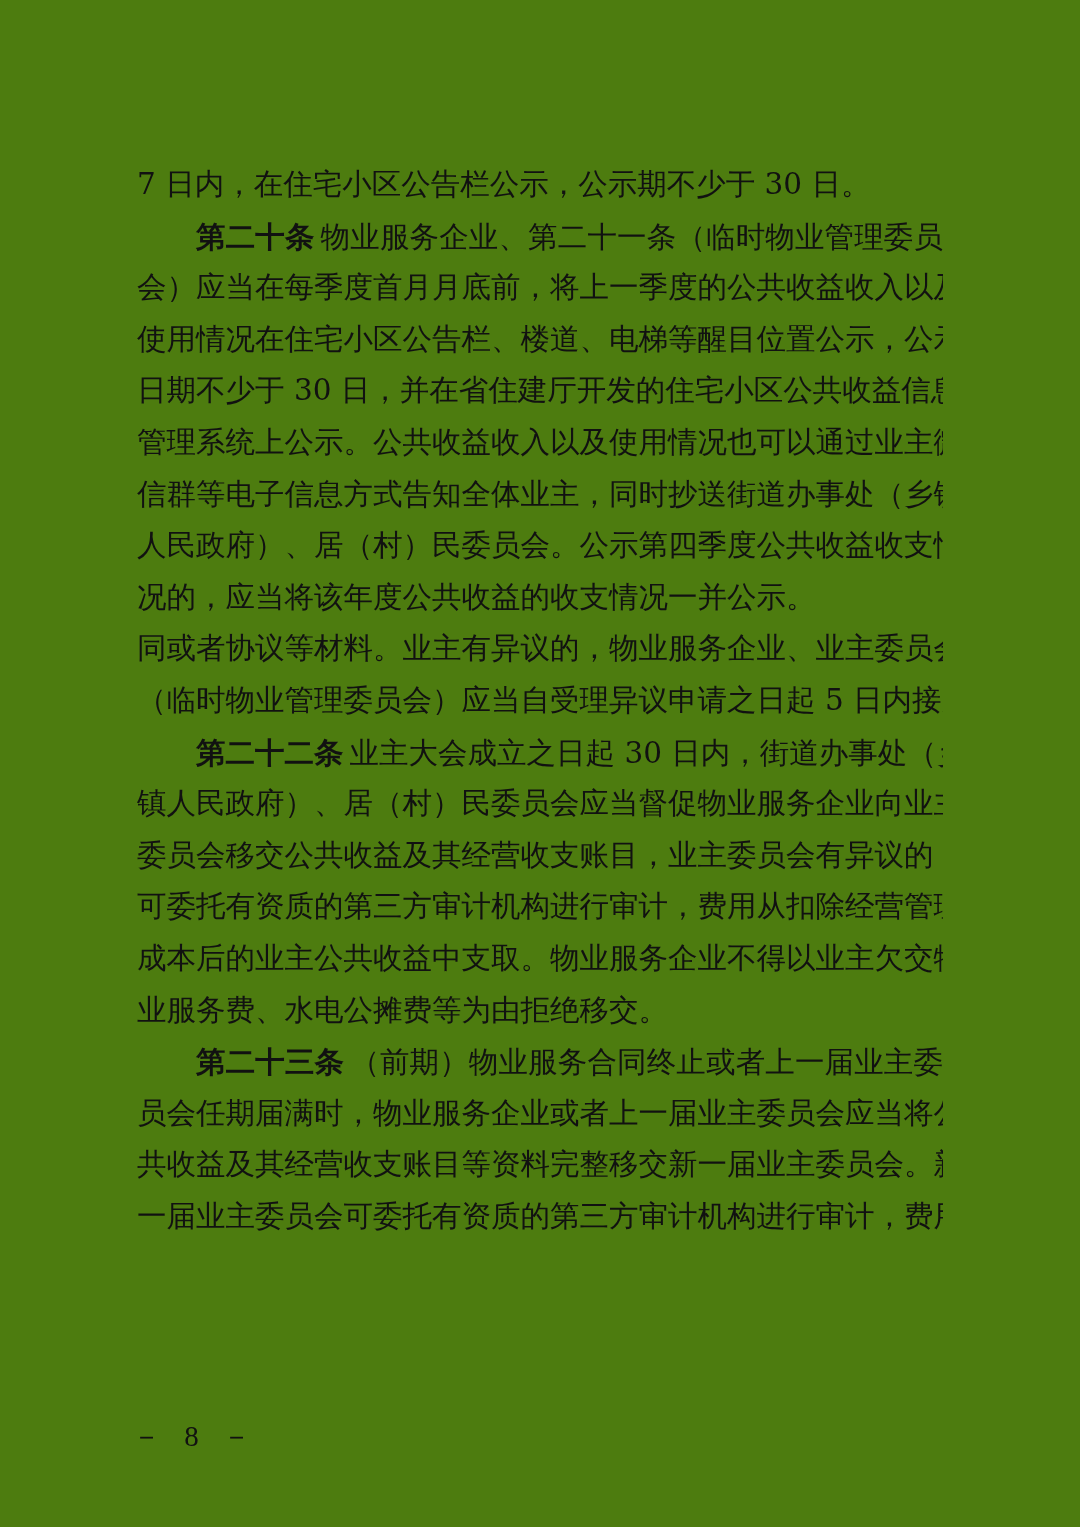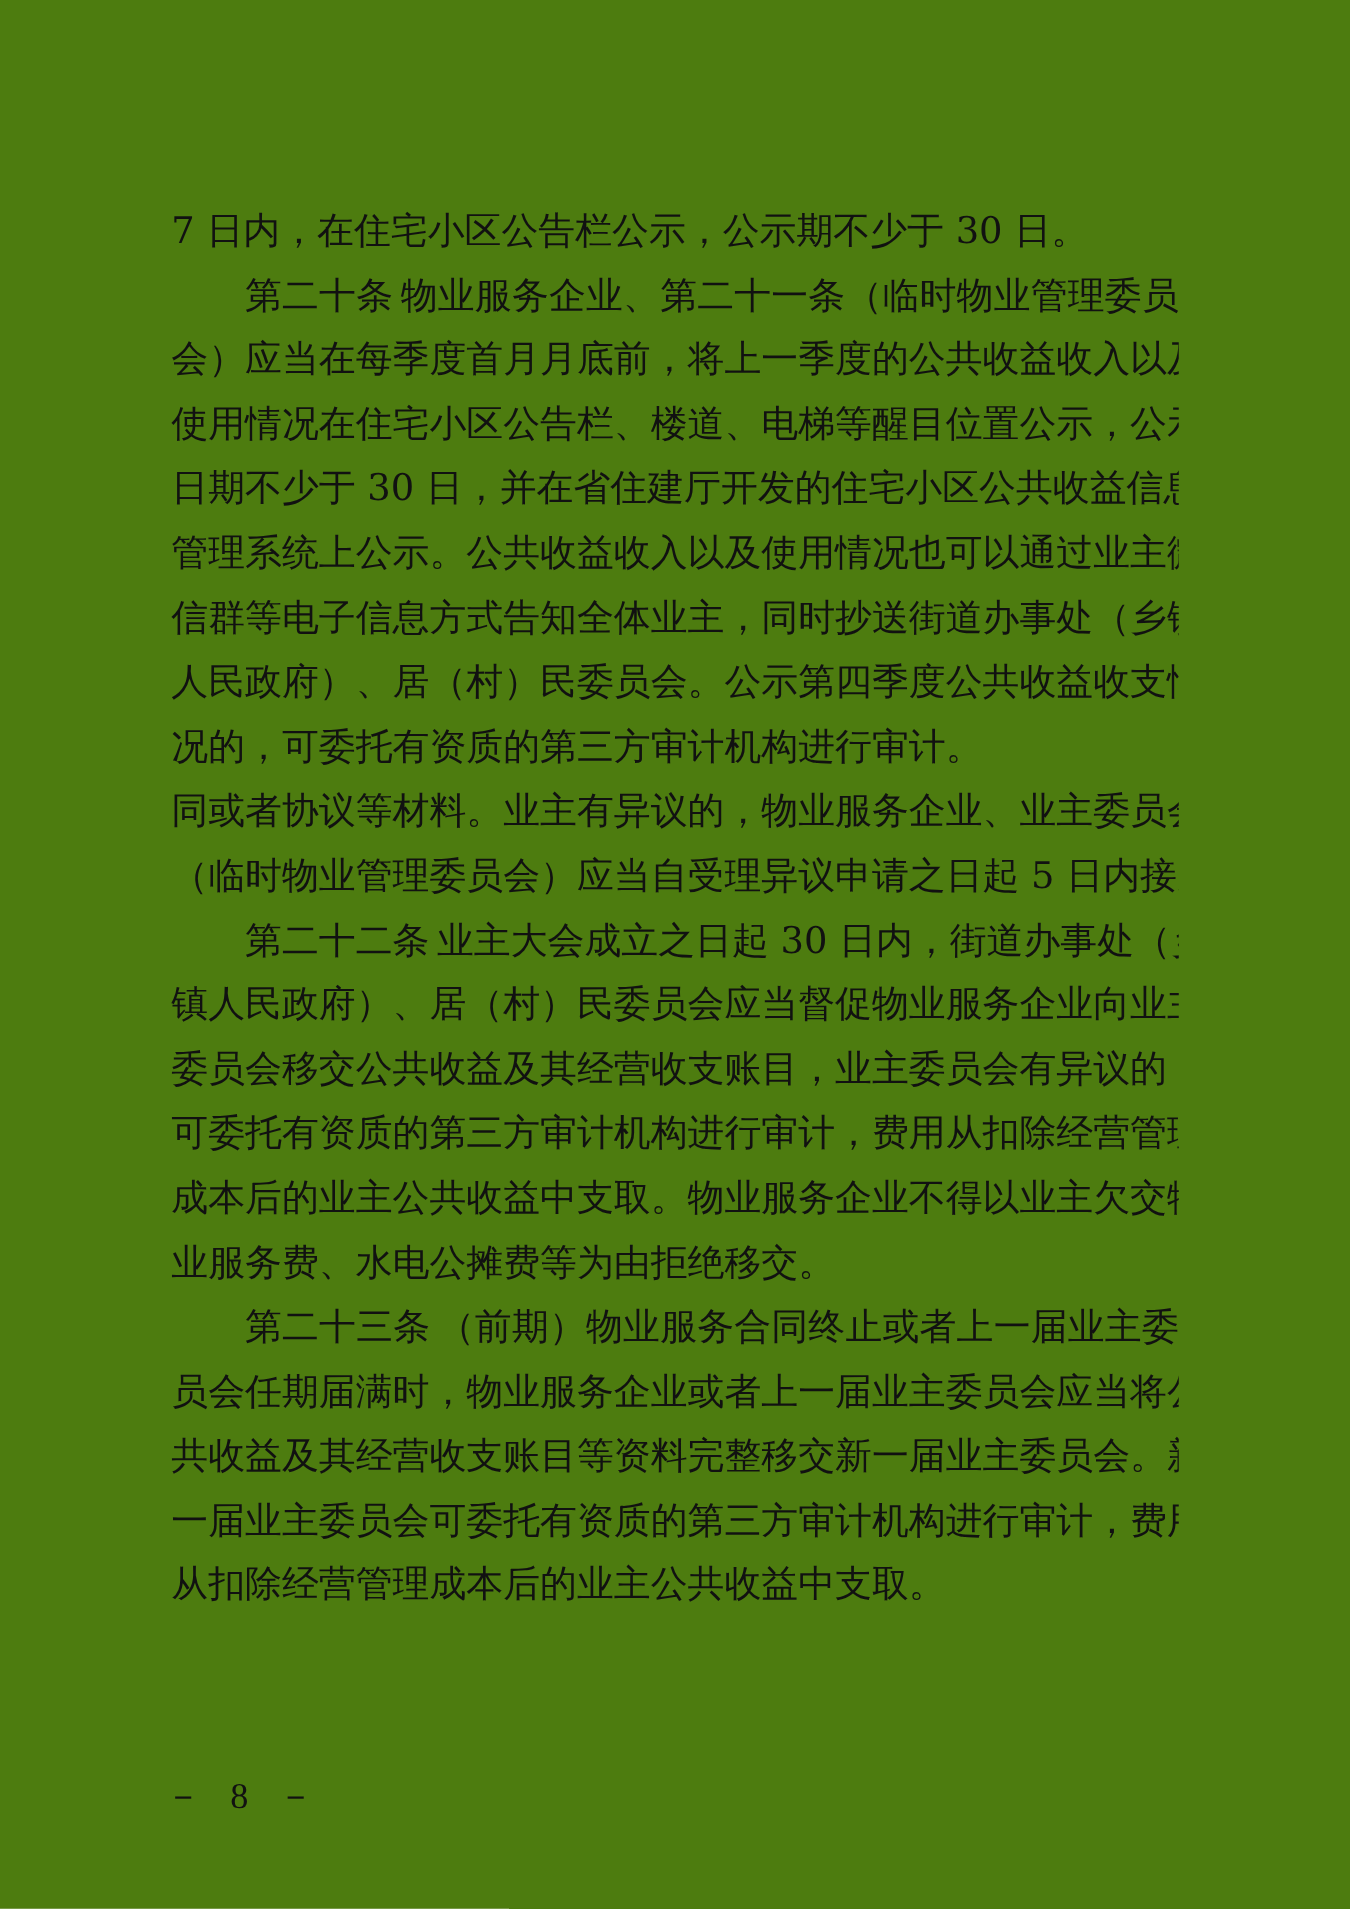--- a/index.html
+++ b/index.html
@@ -6,21 +6,21 @@
     body { width: 1080px; height: 1527px; position: relative; overflow: hidden; }
     .page { position: absolute; left: 0; top: 0; width: 1080px; height: 1527px; background: #4d7c0f; }
     .body-text {
       position: absolute; left: 137px; top: 159px; width: 806px;
       font-family: "DejaVu Serif", "Liberation Serif", serif;
       font-size: 29.5px; line-height: 51.6px; color: #111111;
     }
     .line { display: block; height: 51.6px; white-space: nowrap; text-align: justify; text-align-last: justify; overflow: hidden; }
     .line.last { text-align-last: left; }
     .indent { padding-left: 59px; }
-    .article-num { font-weight: normal; margin-right: 6px; }
+    .article-num { font-weight: bold; margin-right: 6px; }
     .page-number {
       position: absolute; left: 132px; top: 1417px;
       font-family: "Liberation Serif", "DejaVu Serif", serif;
       font-size: 29px; color: #111111; letter-spacing: 8px;
     }
   </style>
 </head>
 <body>
 
 <div class="page">
@@ -28,34 +28,33 @@
 
     <span class="line last">7 日内，在住宅小区公告栏公示，公示期不少于 30 日。</span>
 
     <span class="line indent"><span class="article-num">第二十条</span><span>物业服务企业、第二十一条（临时物业管理委员</span></span>
     <span class="line">会）应当在每季度首月月底前，将上一季度的公共收益收入以及</span>
     <span class="line">使用情况在住宅小区公告栏、楼道、电梯等醒目位置公示，公示</span>
     <span class="line">日期不少于 30 日，并在省住建厅开发的住宅小区公共收益信息</span>
     <span class="line">管理系统上公示。公共收益收入以及使用情况也可以通过业主微</span>
     <span class="line">信群等电子信息方式告知全体业主，同时抄送街道办事处（乡镇</span>
     <span class="line">人民政府）、居（村）民委员会。公示第四季度公共收益收支情</span>
-    <span class="line last">况的，可委托有资质的第三方审计机构进行审计。</span>
+    <span class="line last">况的，应当将该年度公共收益的收支情况一并公示。</span>
 
     <span class="line">同或者协议等材料。业主有异议的，物业服务企业、业主委员会</span>
     <span class="line">（临时物业管理委员会）应当自受理异议申请之日起 5 日内接受</span>
 
     <span class="line indent"><span class="article-num">第二十二条</span><span>业主大会成立之日起 30 日内，街道办事处（乡</span></span>
     <span class="line">镇人民政府）、居（村）民委员会应当督促物业服务企业向业主</span>
     <span class="line">委员会移交公共收益及其经营收支账目，业主委员会有异议的，</span>
     <span class="line">可委托有资质的第三方审计机构进行审计，费用从扣除经营管理</span>
     <span class="line">成本后的业主公共收益中支取。物业服务企业不得以业主欠交物</span>
     <span class="line last">业服务费、水电公摊费等为由拒绝移交。</span>
 
     <span class="line indent"><span class="article-num">第二十三条</span><span>（前期）物业服务合同终止或者上一届业主委</span></span>
     <span class="line">员会任期届满时，物业服务企业或者上一届业主委员会应当将公</span>
     <span class="line">共收益及其经营收支账目等资料完整移交新一届业主委员会。新</span>
     <span class="line">一届业主委员会可委托有资质的第三方审计机构进行审计，费用</span>
-    <span class="line last">从扣除经营管理成本后的业主公共收益中支取。</span>
 
   </div>
 
   <div class="page-number">－ 8 －</div>
 </div>
 
 </body></html>

